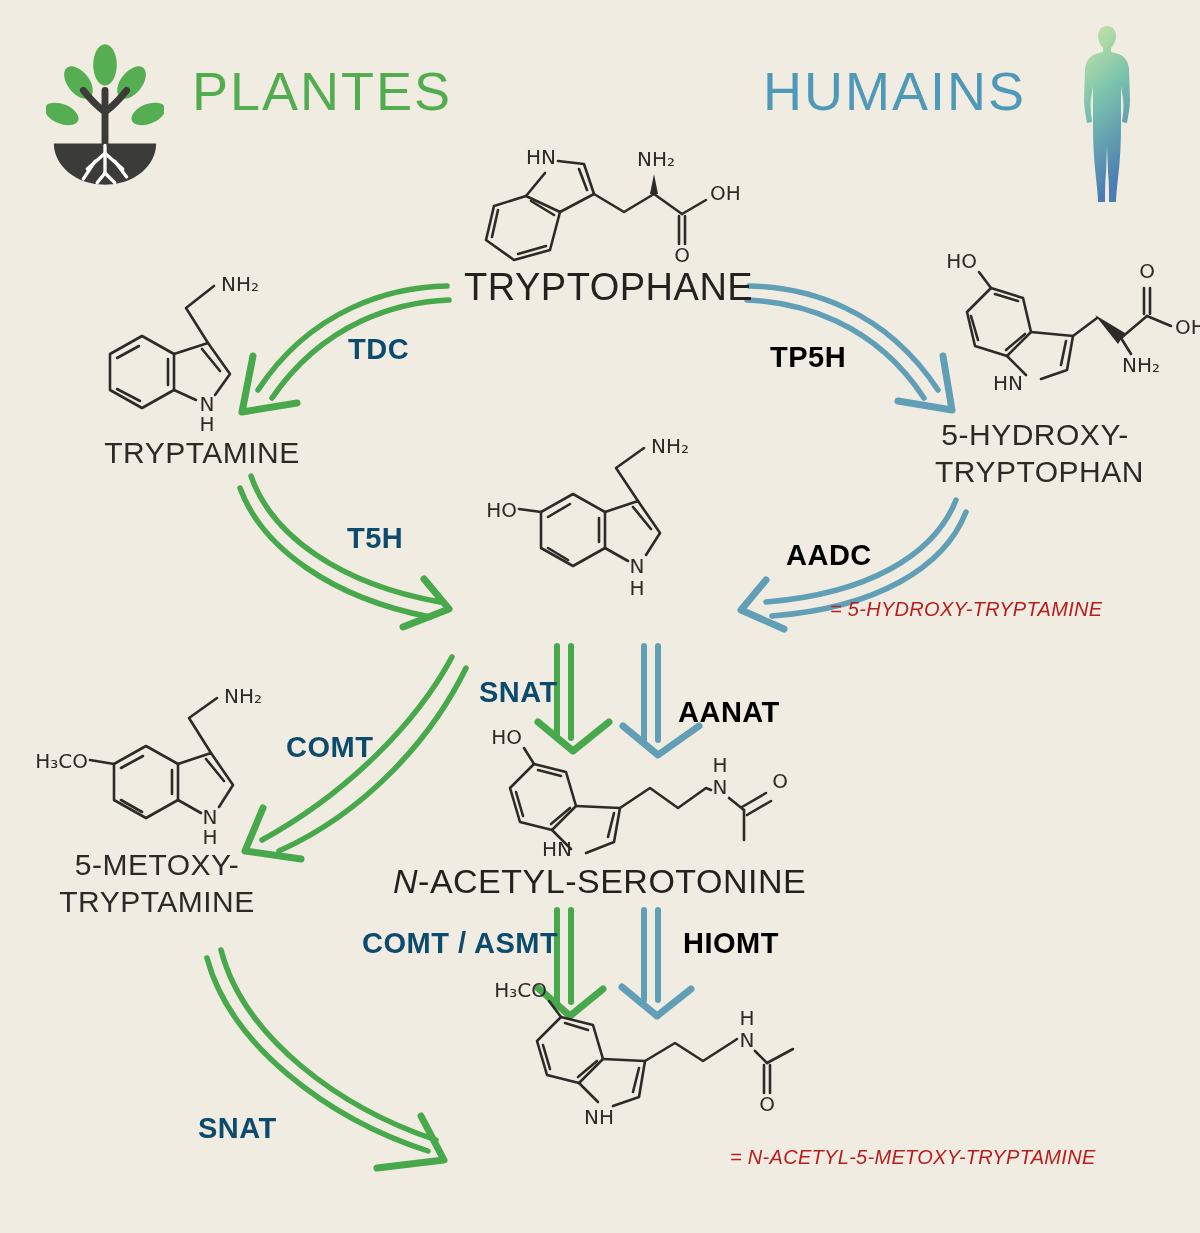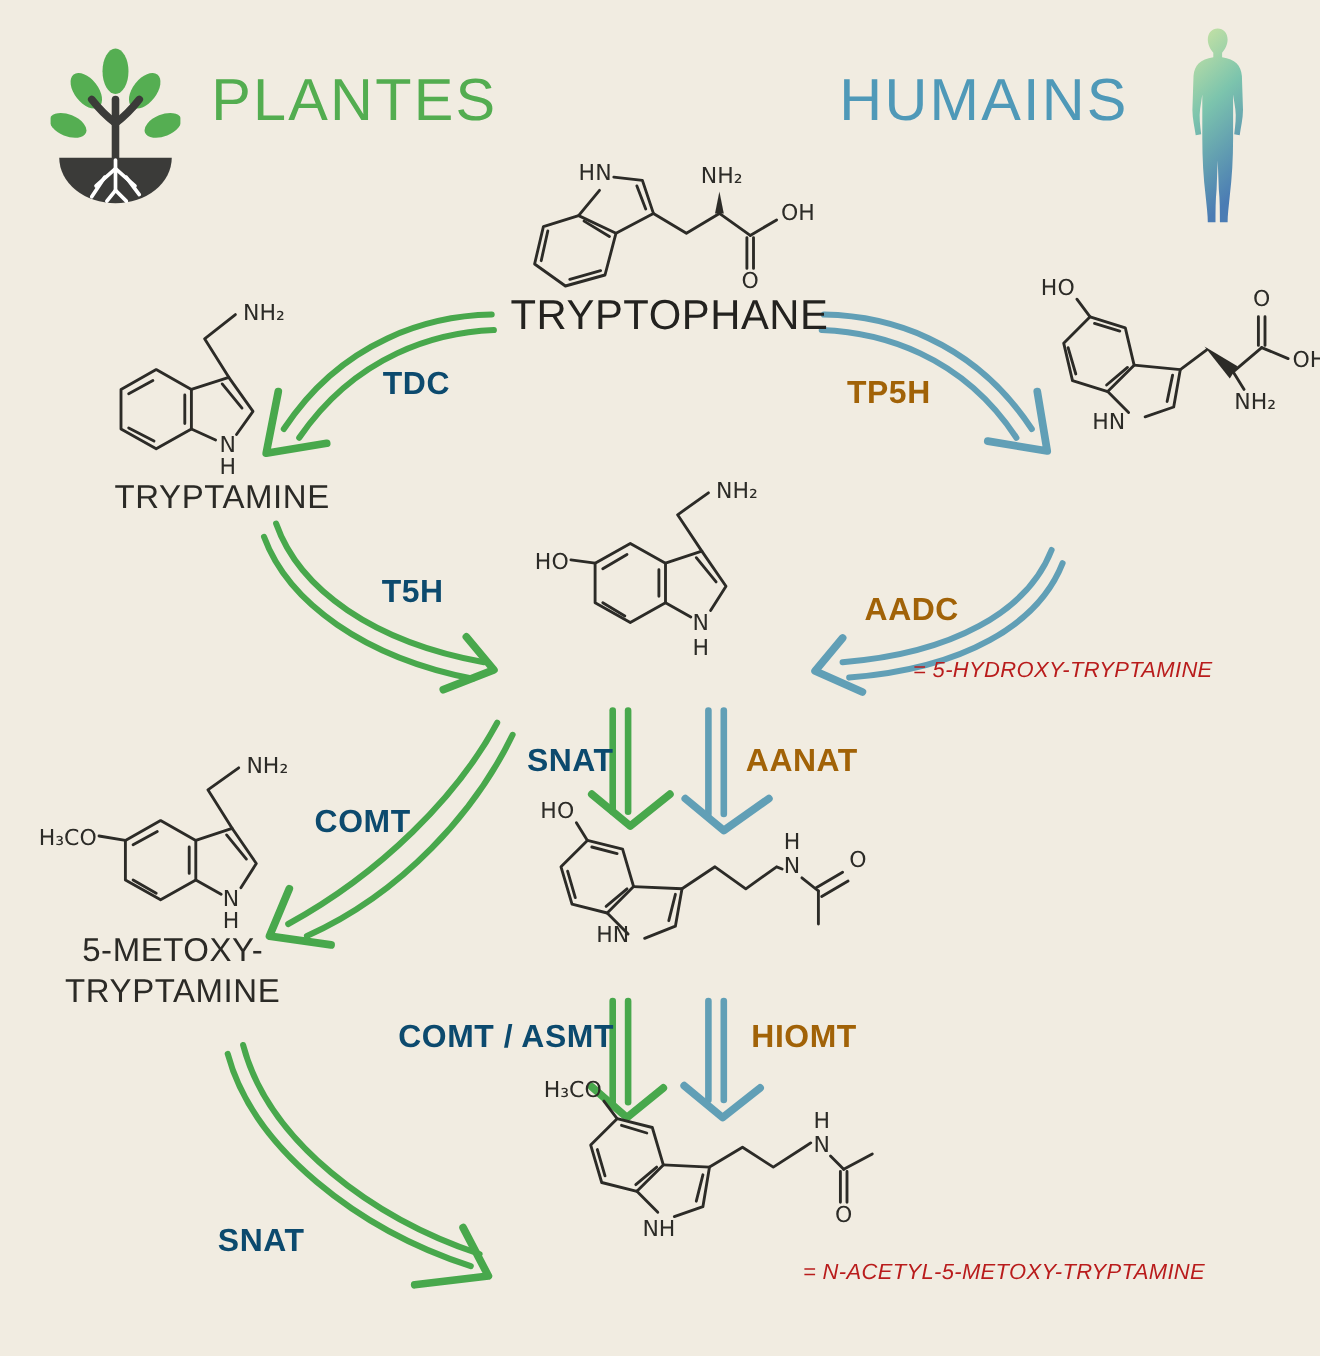--- a/index.html
+++ b/index.html
@@ -7,21 +7,21 @@
           font-family:"Liberation Sans",sans-serif;overflow:hidden;}
   .abs{position:absolute;}
   .title{font-size:54px;font-weight:400;letter-spacing:2px;}
   .title.green{color:#53ad50;}
   .title.blue{color:#4f99b8;}
   .cname{color:#23221f;font-weight:400;letter-spacing:0.5px;white-space:nowrap;}
   .cname-reg{color:#2b2a26;font-weight:400;letter-spacing:0.5px;white-space:nowrap;}
   .center2{text-align:center;line-height:37px;}
   .enz{font-weight:700;font-size:29px;letter-spacing:0.5px;white-space:nowrap;}
   .enz.g{color:#0c4a6e;}
-  .enz.b{color:#a16207;}
+  .enz.b{color:#000000;}
   .syn{color:#b91c1c;font-size:20px;font-weight:400;letter-spacing:0.3px;white-space:nowrap;font-style:italic;}
   .mol{overflow:visible;}
   .mol .bonds{stroke:#2c2b27;stroke-width:2.6;fill:none;stroke-linecap:round;stroke-linejoin:round;}
   .mol .wedge{fill:#2c2b27;stroke:none;}
   .mol .atoms text{font-family:"DejaVu Sans",sans-serif;font-size:20px;fill:#2c2b27;}
   .overlay{position:absolute;left:0;top:0;pointer-events:none;}
   .overlay .curve{fill:none;stroke-width:5.5;stroke-linecap:round;}
   .overlay .head{fill:none;stroke-width:7;stroke-linecap:round;stroke-linejoin:round;}
   .overlay .vline{fill:none;stroke-width:6;stroke-linecap:round;}
   .overlay .g{stroke:#48a84c;}
@@ -254,37 +254,42 @@
       <text x="272" y="50" text-anchor="middle">H</text>
       <text x="272" y="72" text-anchor="middle">N</text>
       <text x="292" y="136" text-anchor="middle">O</text>
     </g>
   </svg>
 
   <div class="abs cname" style="left:464px;top:266px;font-size:38px">TRYPTOPHANE</div>
 
   <div class="abs cname-reg center2" style="left:82px;top:434px;width:240px;font-size:30px">TRYPTAMINE</div>
 
+  <div class="abs cname-reg center2" style="left:935px;top:416px;width:200px;font-size:30px">
+    <div>5-HYDROXY-</div>
+    <div>TRYPTOPHAN</div>
+  </div>
 
 
   <div class="abs syn" style="left:830px;top:598px">= 5-HYDROXY-TRYPTAMINE</div>
 
   <div class="abs cname-reg center2" style="left:37px;top:846px;width:240px;font-size:30px">
     <div>5-METOXY-</div>
     <div>TRYPTAMINE</div>
   </div>
 
+  <div class="abs cname" style="left:393px;top:862px;font-size:34px"><span style="font-style:italic">N</span><span>-ACETYL-SEROTONINE</span></div>
 
 
   <div class="abs syn" style="left:730px;top:1146px">= N-ACETYL-5-METOXY-TRYPTAMINE</div>
 
   <div class="abs enz g" style="left:348px;top:333px">TDC</div>
   <div class="abs enz b" style="left:770px;top:341px">TP5H</div>
   <div class="abs enz g" style="left:347px;top:522px">T5H</div>
   <div class="abs enz b" style="left:786px;top:539px">AADC</div>
   <div class="abs enz g" style="left:479px;top:676px">SNAT</div>
-  <div class="abs enz b" style="left:678px;top:676px">AANAT</div>
+  <div class="abs enz b" style="left:678px;top:696px">AANAT</div>
   <div class="abs enz g" style="left:286px;top:731px">COMT</div>
   <div class="abs enz g" style="left:362px;top:927px">COMT / ASMT</div>
   <div class="abs enz b" style="left:683px;top:927px">HIOMT</div>
   <div class="abs enz g" style="left:198px;top:1112px">SNAT</div>
 
 </div>
 
 </body></html>

